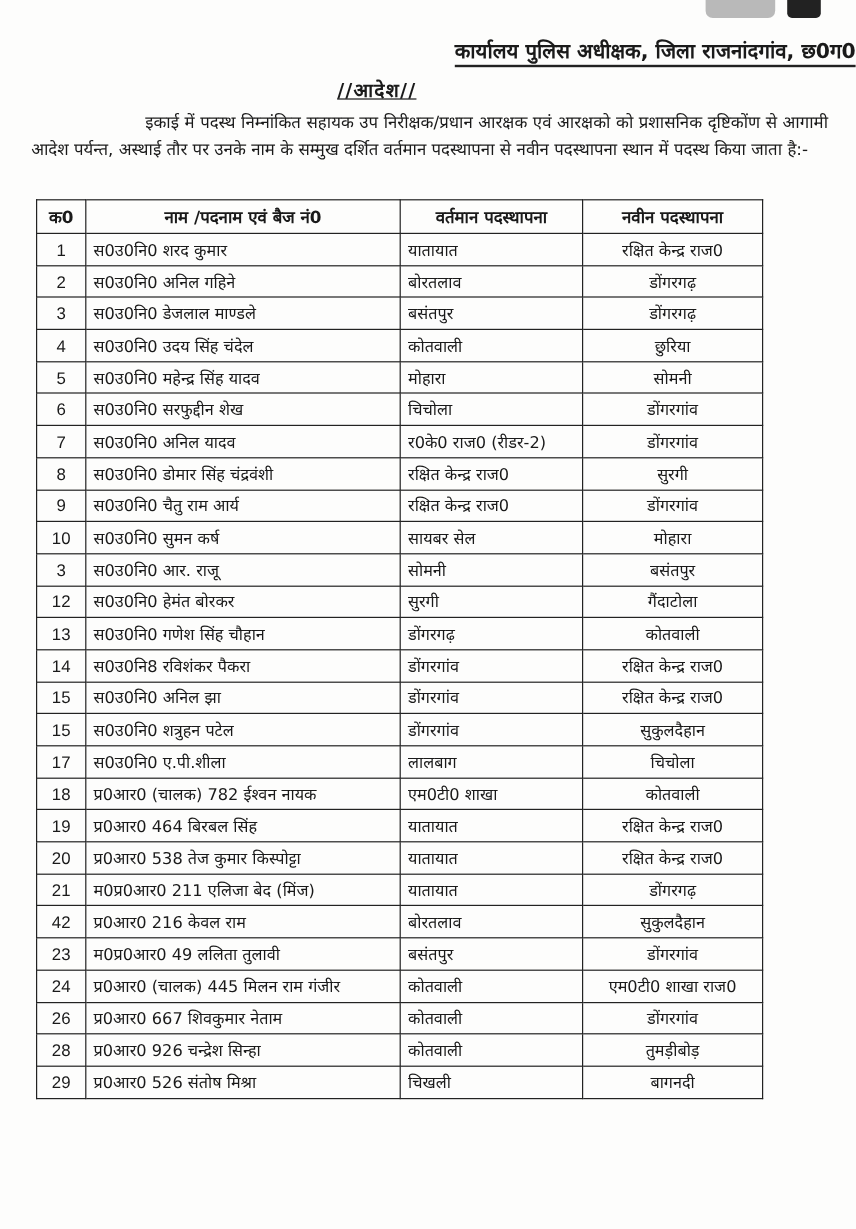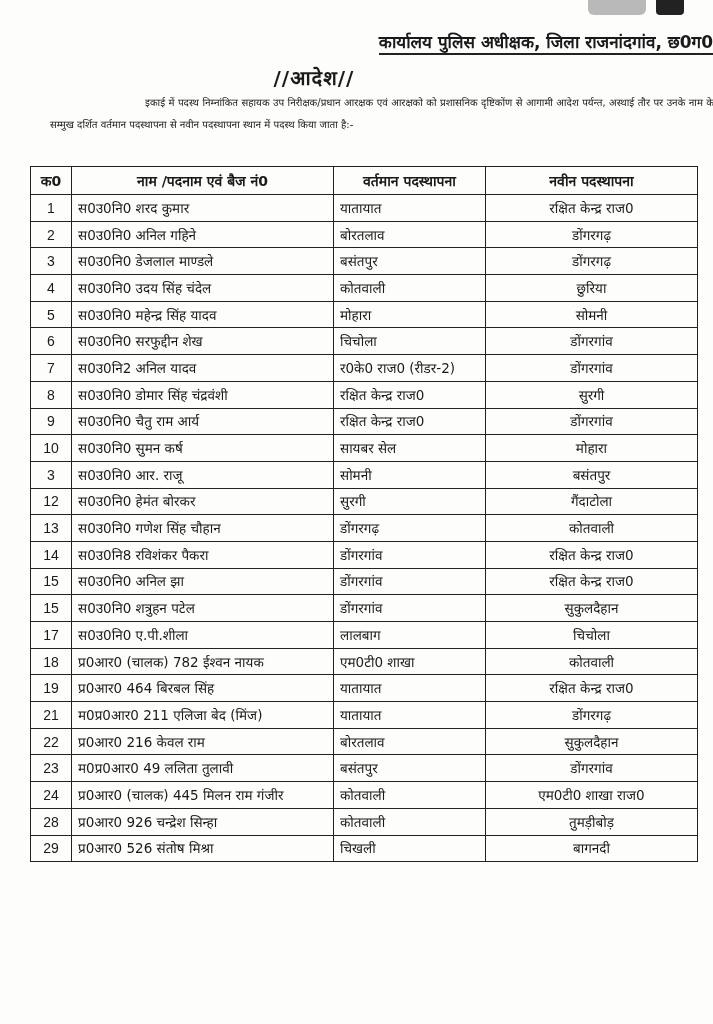--- a/index.html
+++ b/index.html
@@ -16,29 +16,29 @@
   }
   .logo .l1 { width: 58px; height: 15px; background: #b9b9b9; border-radius: 0 0 6px 6px; }
   .logo .l2 { width: 28px; height: 15px; background: #222; border-radius: 0 0 4px 4px; }
   .title {
     position: absolute; top: 30px; left: 0; width: 713px; text-align: right;
     font-size: 17px; font-weight: bold;
   }
   .title span { border-bottom: 2px solid #222; padding-bottom: 1px; }
   .order {
     position: absolute; top: 64px; left: 0; width: 628px; text-align: center;
-    font-size: 20px; font-weight: bold; letter-spacing: 1px;
+    font-size: 16px; font-weight: bold; letter-spacing: 1px; text-decoration: underline;
   }
   .para {
     position: absolute; top: 92px; left: 26px; width: 664px;
-    font-size: 10px; line-height: 22px; text-align: justify; margin-left: 24px;
+    font-size: 14px; line-height: 22px; text-align: justify;
   }
   .para .indent { display: inline-block; width: 95px; }
   table {
-    position: absolute; top: 166px; left: 30px; width: 668px;
+    position: absolute; top: 166px; left: 30px; width: 606px;
     border-collapse: collapse; font-size: 13.5px;
   }
   th, td { border: 1.5px solid #222; height: 25.7px; padding: 0 6px; white-space: nowrap; }
   th { font-weight: bold; font-size: 14px; height: 27px; }
   td.sn { text-align: center; width: 28px; font-family: "Liberation Sans", sans-serif; font-size: 14px; }
   td.name { width: 249px; }
   td.cur { width: 139px; }
   td.new { text-align: center; }
 </style>
 </head>
@@ -96,21 +96,21 @@
         <td class="new">सोमनी</td>
       </tr>
       <tr>
         <td class="sn">6</td>
         <td class="name">स0उ0नि0 सरफुद्दीन शेख</td>
         <td class="cur">चिचोला</td>
         <td class="new">डोंगरगांव</td>
       </tr>
       <tr>
         <td class="sn">7</td>
-        <td class="name">स0उ0नि2 अनिल यादव</td>
+        <td class="name">स0उ0नि0 अनिल यादव</td>
         <td class="cur">र0के0 राज0 (रीडर-2)</td>
         <td class="new">डोंगरगांव</td>
       </tr>
       <tr>
         <td class="sn">8</td>
         <td class="name">स0उ0नि0 डोमार सिंह चंद्रवंशी</td>
         <td class="cur">रक्षित केन्द्र राज0</td>
         <td class="new">सुरगी</td>
       </tr>
       <tr>
@@ -173,42 +173,54 @@
         <td class="cur">एम0टी0 शाखा</td>
         <td class="new">कोतवाली</td>
       </tr>
       <tr>
         <td class="sn">19</td>
         <td class="name">प्र0आर0 464 बिरबल सिंह</td>
         <td class="cur">यातायात</td>
         <td class="new">रक्षित केन्द्र राज0</td>
       </tr>
       <tr>
+        <td class="sn">20</td>
+        <td class="name">प्र0आर0 538 तेज कुमार किस्पोट्टा</td>
+        <td class="cur">यातायात</td>
+        <td class="new">रक्षित केन्द्र राज0</td>
+      </tr>
+      <tr>
         <td class="sn">21</td>
         <td class="name">म0प्र0आर0 211 एलिजा बेद (मिंज)</td>
         <td class="cur">यातायात</td>
         <td class="new">डोंगरगढ़</td>
       </tr>
       <tr>
-        <td class="sn">22</td>
+        <td class="sn">42</td>
         <td class="name">प्र0आर0 216 केवल राम</td>
         <td class="cur">बोरतलाव</td>
         <td class="new">सुकुलदैहान</td>
       </tr>
       <tr>
         <td class="sn">23</td>
         <td class="name">म0प्र0आर0 49 ललिता तुलावी</td>
         <td class="cur">बसंतपुर</td>
         <td class="new">डोंगरगांव</td>
       </tr>
       <tr>
         <td class="sn">24</td>
         <td class="name">प्र0आर0 (चालक) 445 मिलन राम गंजीर</td>
         <td class="cur">कोतवाली</td>
         <td class="new">एम0टी0 शाखा राज0</td>
+      </tr>
+      <tr>
+        <td class="sn">26</td>
+        <td class="name">प्र0आर0 667 शिवकुमार नेताम</td>
+        <td class="cur">कोतवाली</td>
+        <td class="new">डोंगरगांव</td>
       </tr>
       <tr>
         <td class="sn">28</td>
         <td class="name">प्र0आर0 926 चन्द्रेश सिन्हा</td>
         <td class="cur">कोतवाली</td>
         <td class="new">तुमड़ीबोड़</td>
       </tr>
       <tr>
         <td class="sn">29</td>
         <td class="name">प्र0आर0 526 संतोष मिश्रा</td>

